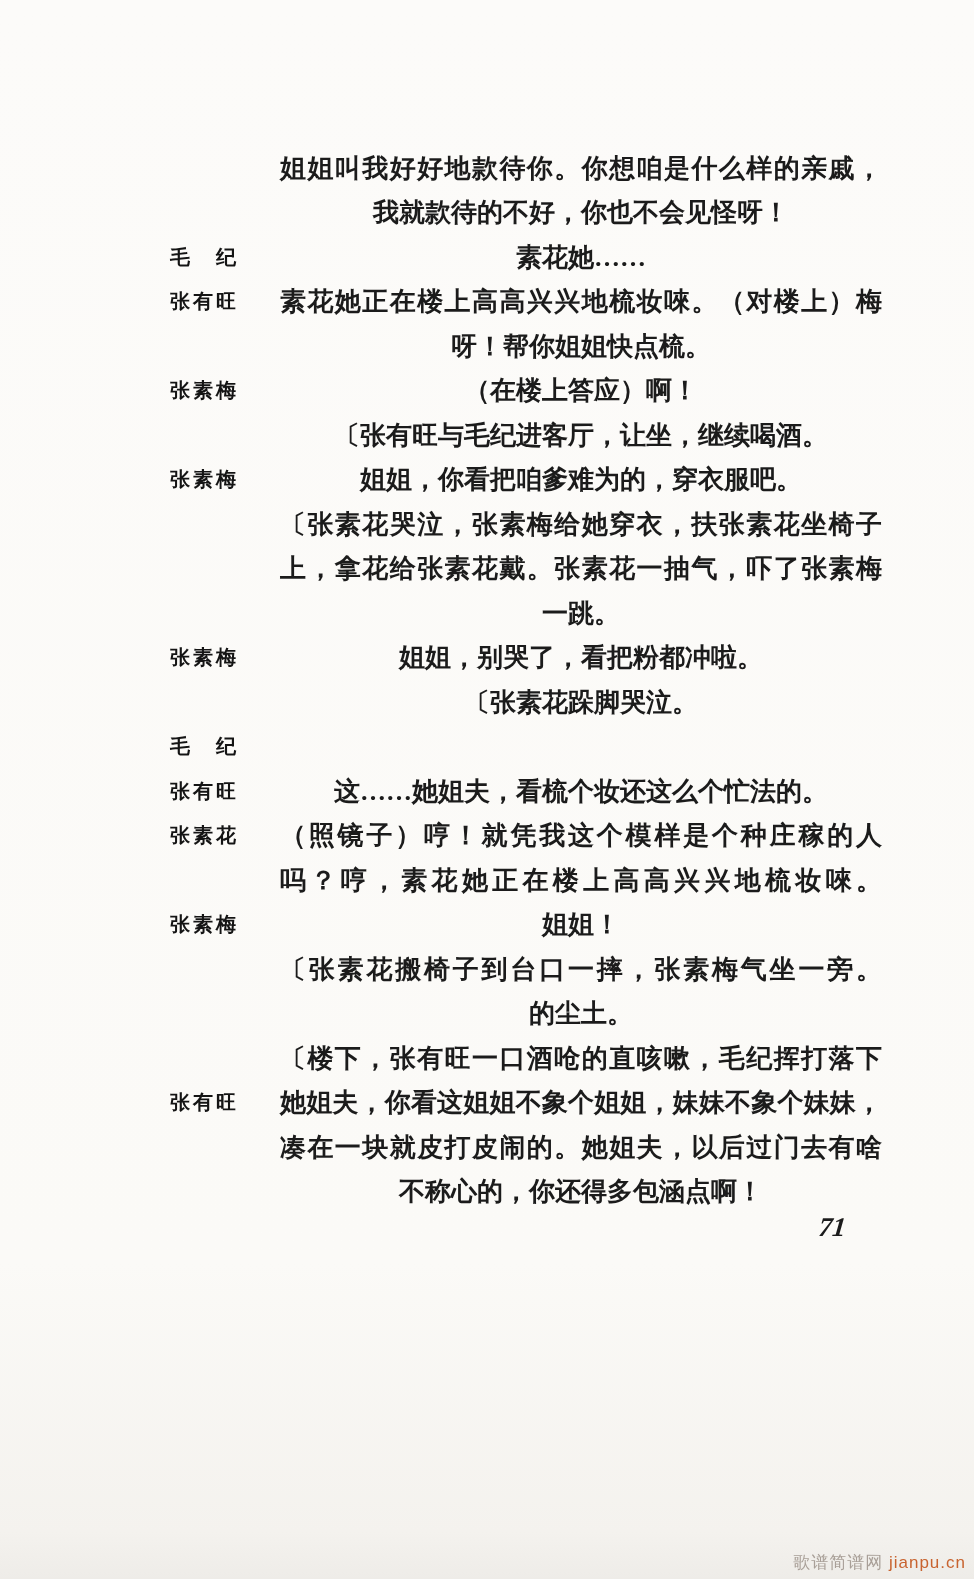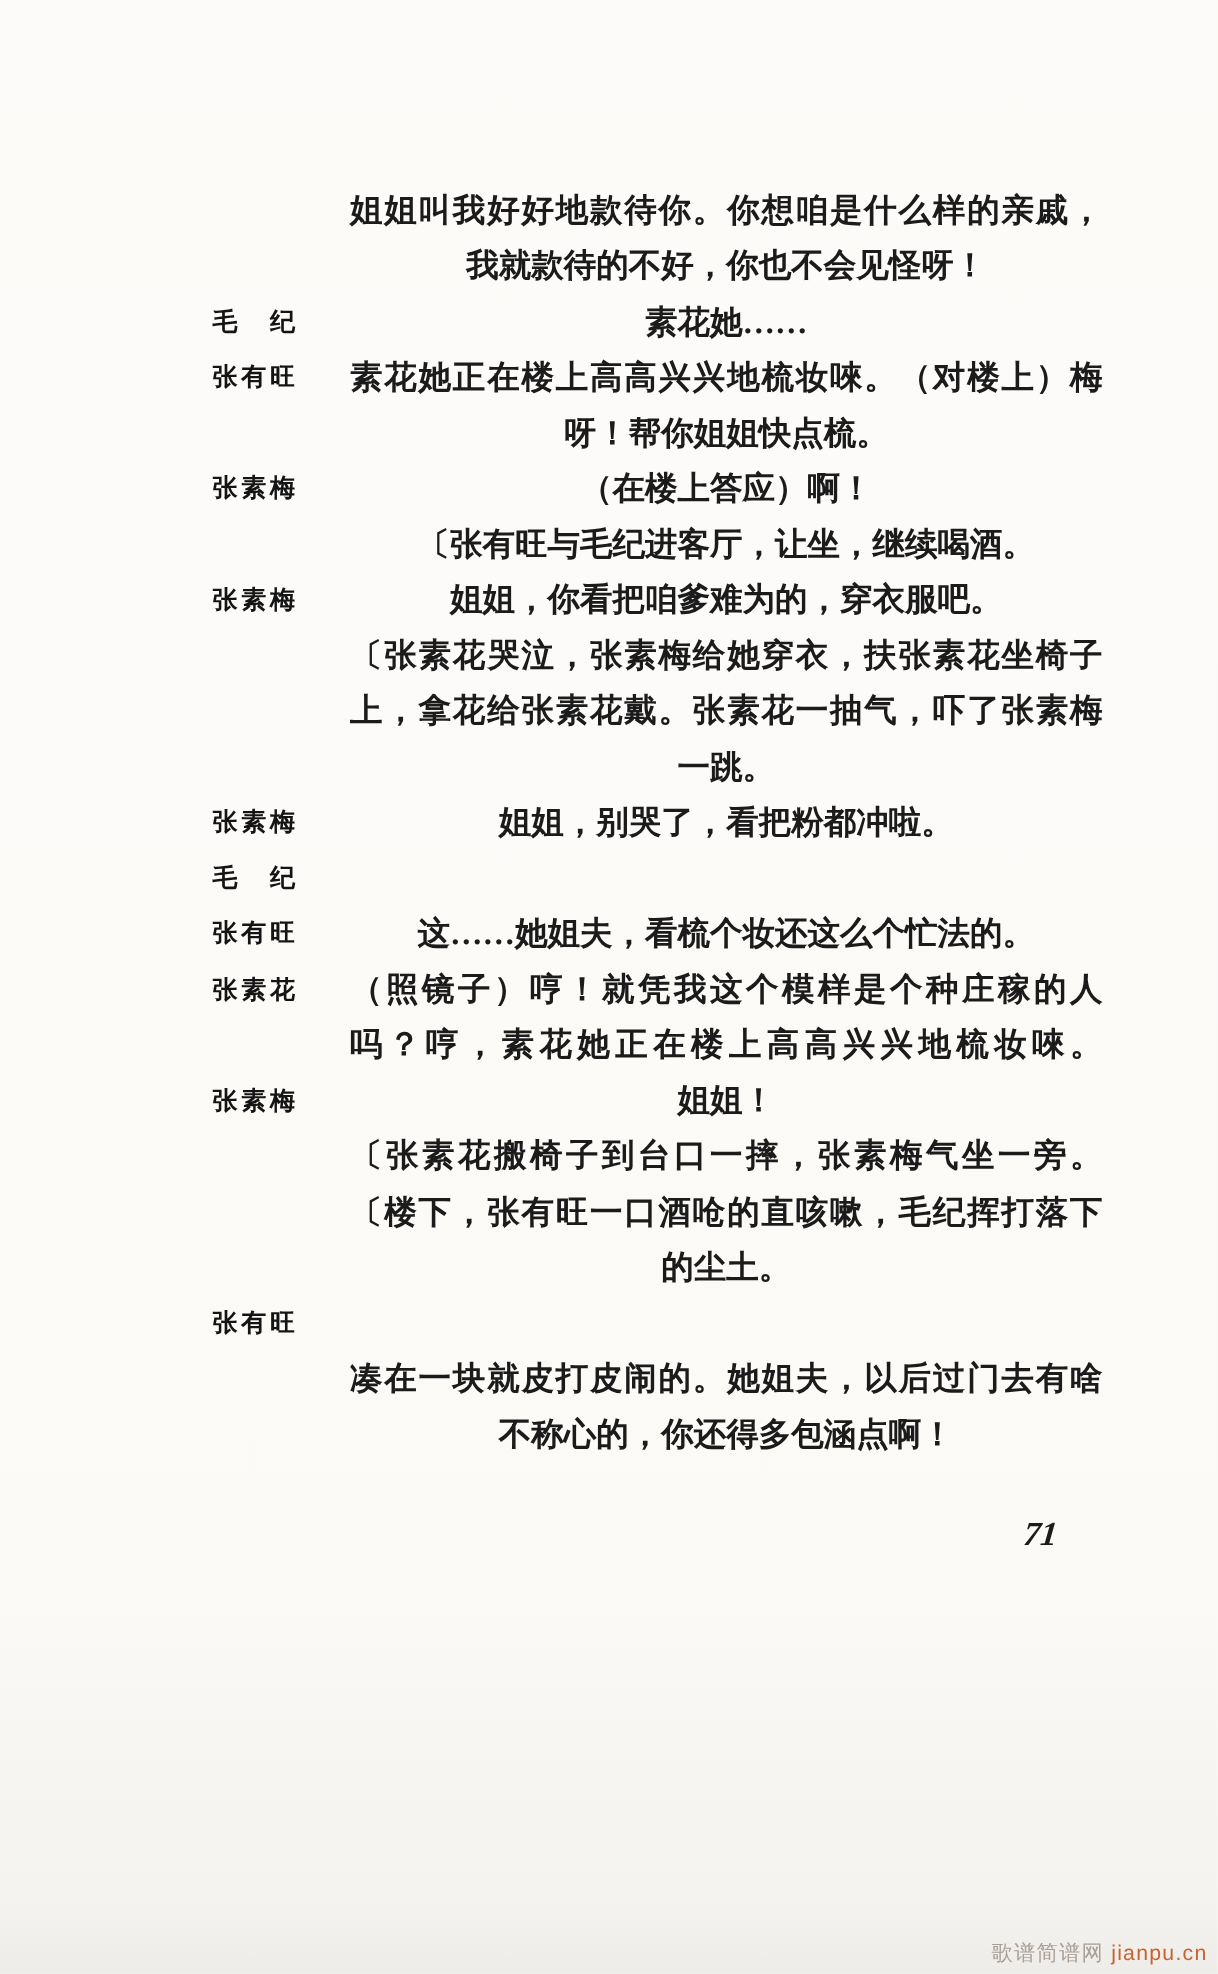--- a/index.html
+++ b/index.html
@@ -127,20 +127,24 @@
     </div>
     <div class="script-line">
       <span class="speaker"></span>
       <span class="line-text">一跳。</span>
     </div>
     <div class="script-line">
       <span class="speaker">张素梅</span>
       <span class="line-text">姐姐，别哭了，看把粉都冲啦。</span>
     </div>
     <div class="script-line">
+      <span class="speaker"></span>
+      <span class="line-text">〔张素花跺脚哭泣。</span>
+    </div>
+    <div class="script-line">
       <span class="speaker">毛　纪</span>
     </div>
     <div class="script-line">
       <span class="speaker">张有旺</span>
       <span class="line-text">这……她姐夫，看梳个妆还这么个忙法的。</span>
     </div>
     <div class="script-line full">
       <span class="speaker">张素花</span>
       <span class="line-text">（照镜子）哼！就凭我这个模样是个种庄稼的人</span>
     </div>
@@ -149,30 +153,31 @@
       <span class="line-text">吗？哼，素花她正在楼上高高兴兴地梳妆唻。</span>
     </div>
     <div class="script-line">
       <span class="speaker">张素梅</span>
       <span class="line-text">姐姐！</span>
     </div>
     <div class="script-line full">
       <span class="speaker"></span>
       <span class="line-text">〔张素花搬椅子到台口一摔，张素梅气坐一旁。</span>
     </div>
-    <div class="script-line full">
-      <span class="speaker"></span>
-      <span class="line-text">〔楼下，张有旺一口酒呛的直咳嗽，毛纪挥打落下</span>
-    </div>
     <div class="script-line">
       <span class="speaker"></span>
       <span class="line-text">的尘土。</span>
     </div>
     <div class="script-line full">
+      <span class="speaker"></span>
+      <span class="line-text">〔楼下，张有旺一口酒呛的直咳嗽，毛纪挥打落下</span>
+    </div>
+    <div class="script-line full">
       <span class="speaker">张有旺</span>
+      <span class="line-text">她姐夫，你看这姐姐不象个姐姐，妹妹不象个妹妹，</span>
     </div>
     <div class="script-line full">
       <span class="speaker"></span>
       <span class="line-text">凑在一块就皮打皮闹的。她姐夫，以后过门去有啥</span>
     </div>
     <div class="script-line">
       <span class="speaker"></span>
       <span class="line-text">不称心的，你还得多包涵点啊！</span>
     </div>
 

